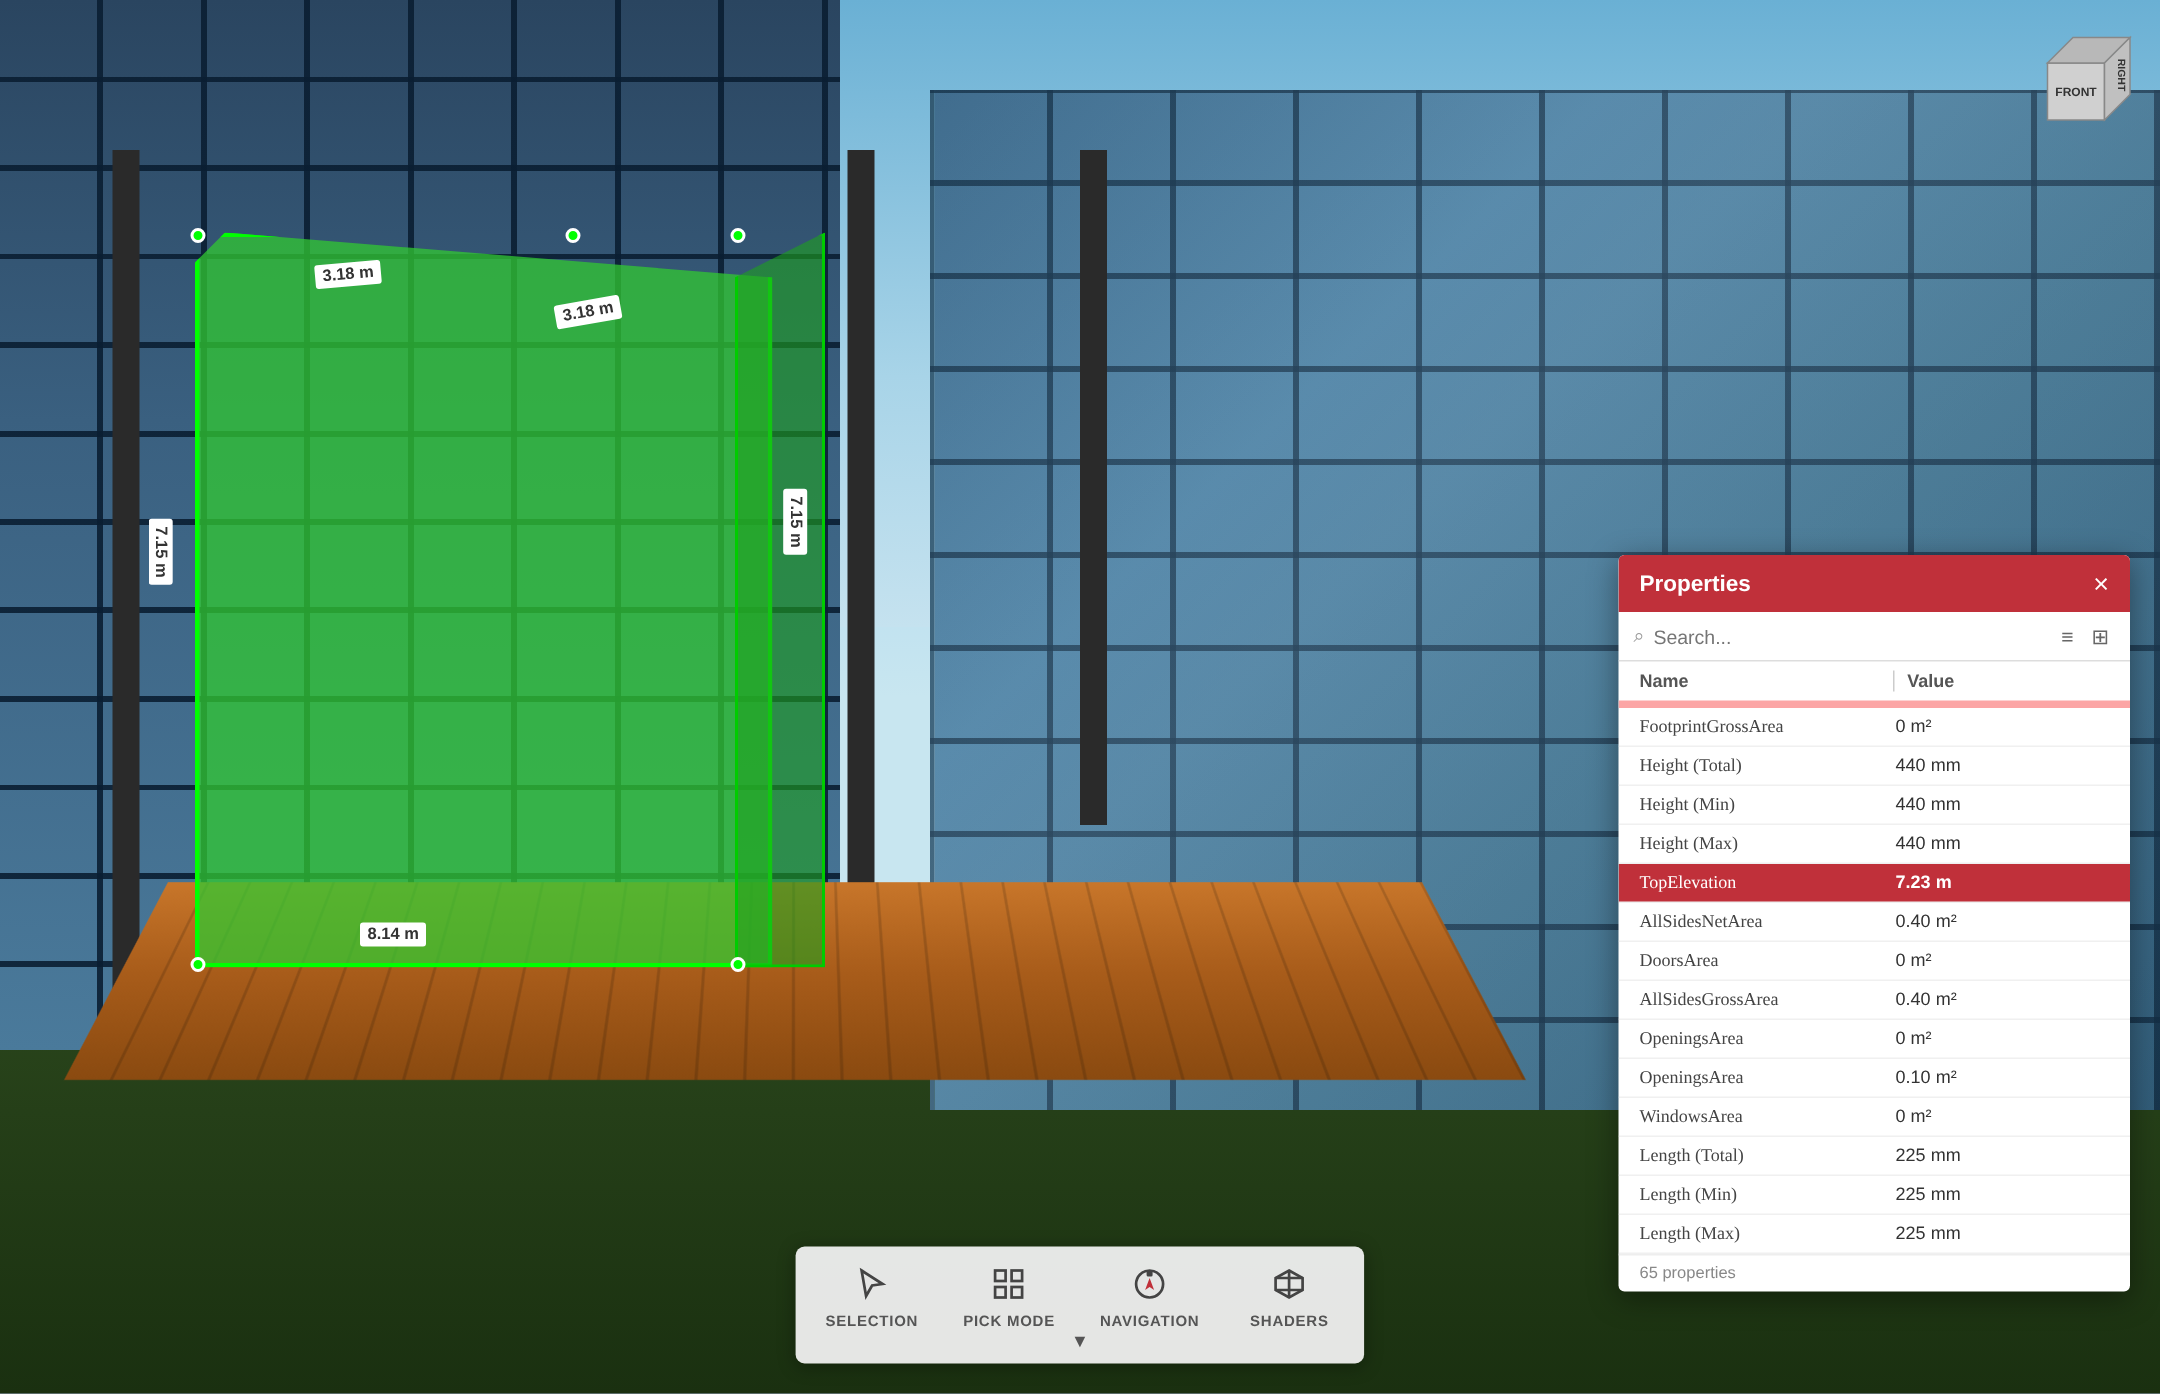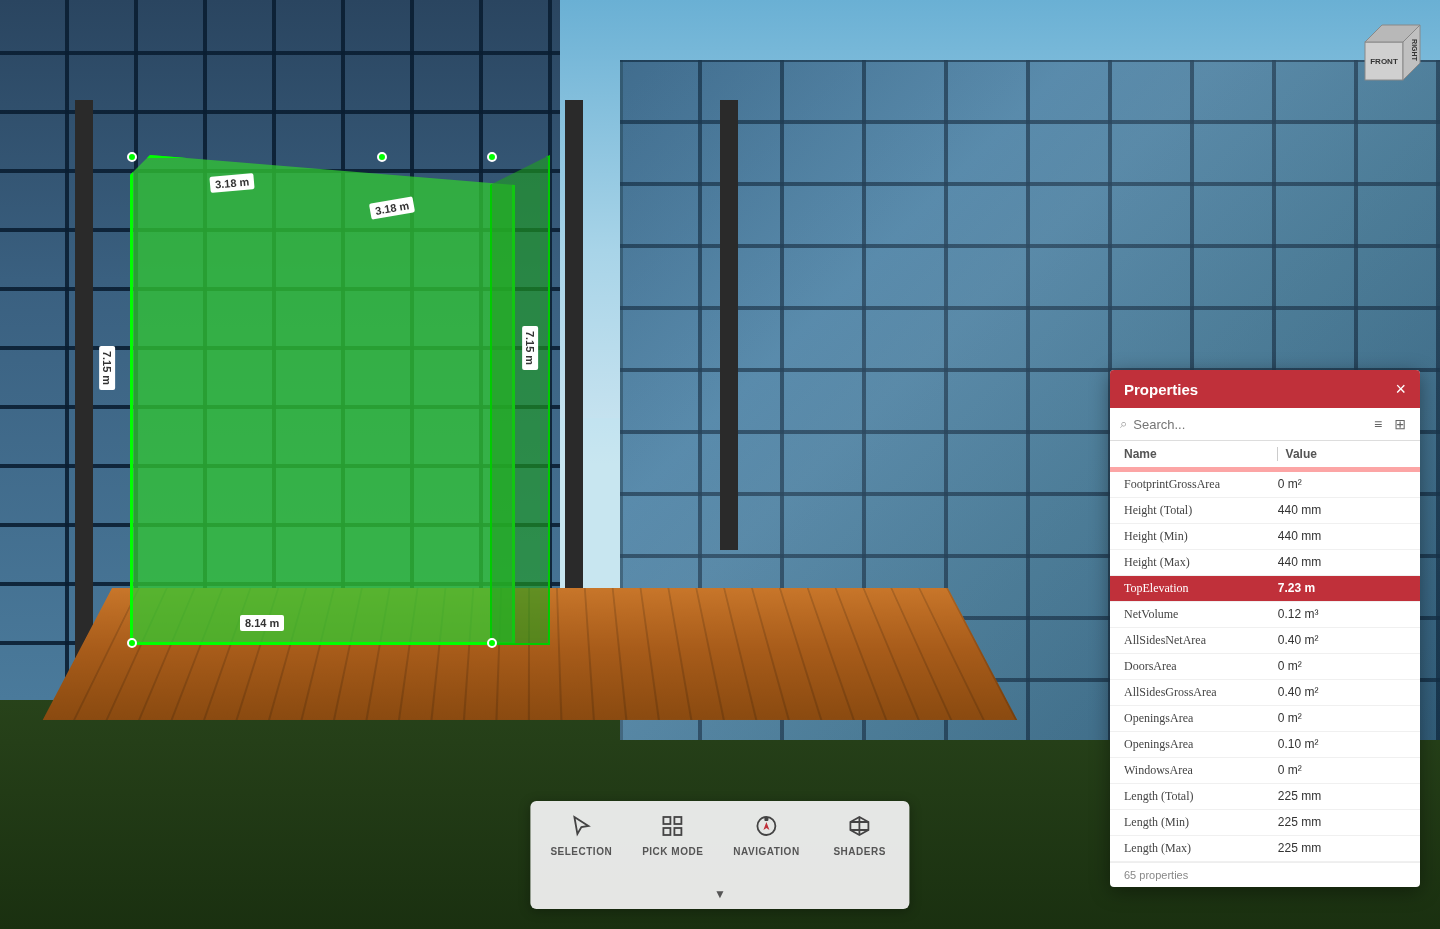--- a/index.html
+++ b/index.html
@@ -189,21 +189,21 @@
     .view-cube {
       position: absolute;
       top: 20px; right: 20px;
       width: 60px; height: 60px;
     }
 
     
     .properties-panel {
       position: absolute;
       top: 370px; right: 20px;
-      width: 310px;
+      width: 341px;
       background: white;
       border-radius: 4px;
       box-shadow: 0 4px 20px rgba(0,0,0,0.4);
       overflow: hidden;
     }
 
     .panel-header {
       background: #c0303a;
       color: white;
       padding: 10px 14px;
@@ -295,21 +295,20 @@
     
     .bottom-toolbar {
       position: absolute;
       bottom: 20px;
       left: 50%;
       transform: translateX(-50%);
       background: rgba(240, 240, 240, 0.95);
       border-radius: 6px;
       padding: 10px 20px 8px;
       display: flex;
-      gap: 30px;
       align-items: center;
       box-shadow: 0 2px 12px rgba(0,0,0,0.3);
       flex-direction: column;
     }
 
     .toolbar-buttons {
       display: flex;
       gap: 30px;
     }
 
@@ -443,24 +442,20 @@
           <span class="prop-name">Height (Min)</span>
           <span class="prop-value">440 mm</span>
         </div>
         <div class="prop-row">
           <span class="prop-name">Height (Max)</span>
           <span class="prop-value">440 mm</span>
         </div>
         <div class="prop-row highlighted">
           <span class="prop-name">TopElevation</span>
           <span class="prop-value">7.23 m</span>
-        </div>
-        <div class="prop-row">
-          <span class="prop-name">NetVolume</span>
-          <span class="prop-value">0.12 m³</span>
         </div>
         <div class="prop-row">
           <span class="prop-name">AllSidesNetArea</span>
           <span class="prop-value">0.40 m²</span>
         </div>
         <div class="prop-row">
           <span class="prop-name">DoorsArea</span>
           <span class="prop-value">0 m²</span>
         </div>
         <div class="prop-row">

